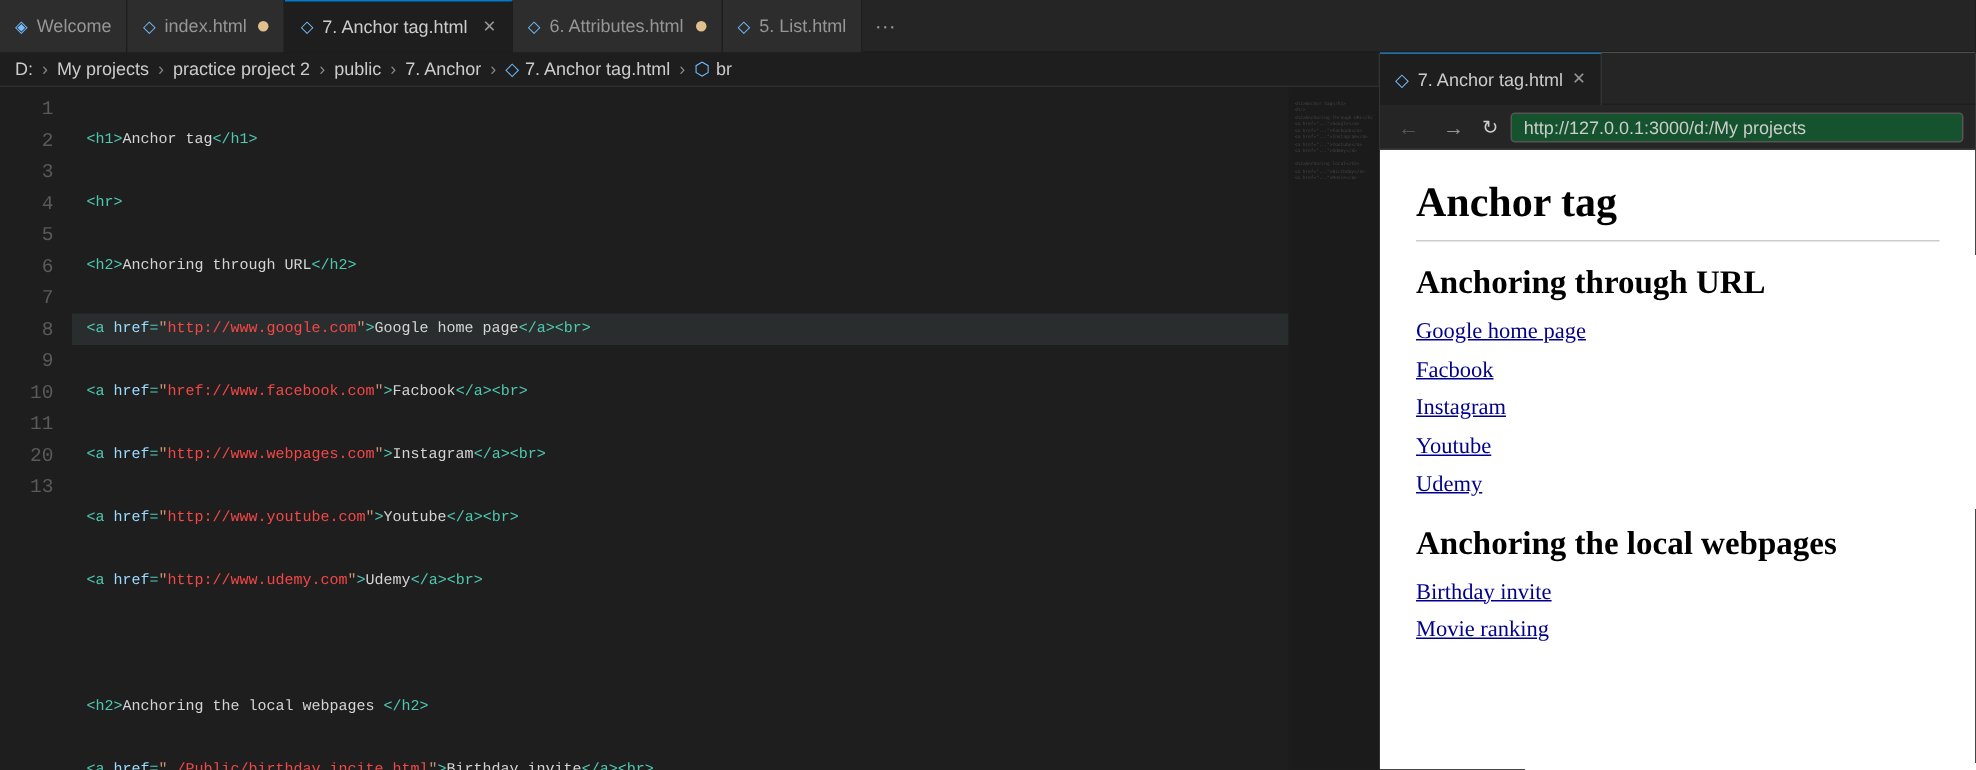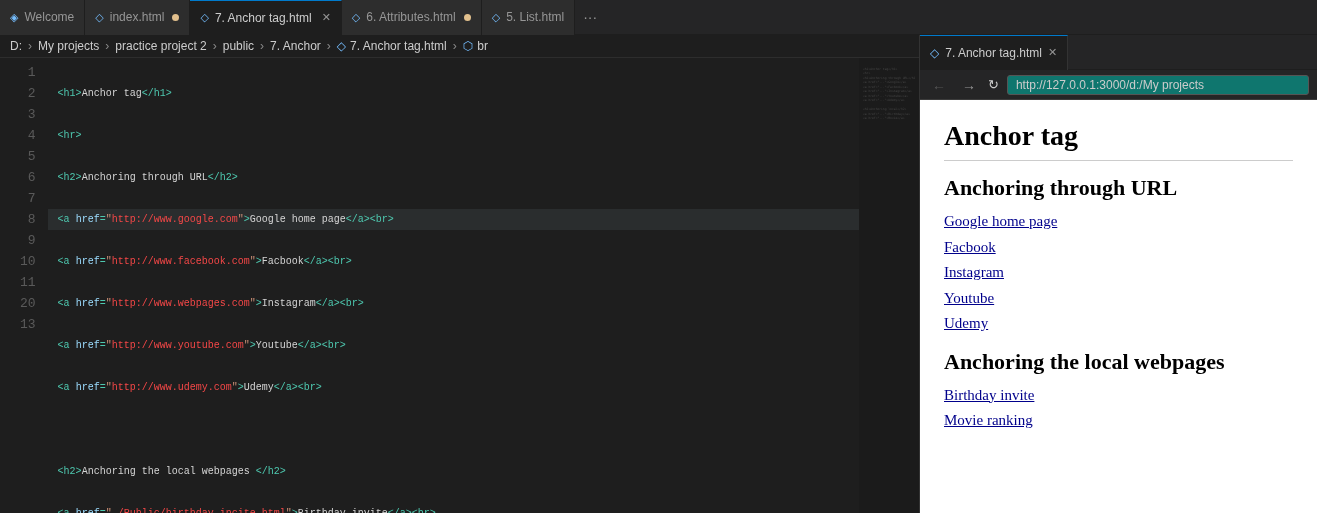--- a/index.html
+++ b/index.html
@@ -204,21 +204,21 @@
       padding: 2px 4px;
     }
     .nav-btn.disabled { color: #555; }
     .refresh-btn {
       color: #cccccc;
       font-size: 13px;
       cursor: pointer;
     }
     .address-bar {
       flex: 1;
-      background: #0f766e;
+      background: #14532d;
       border: 1px solid #555;
       border-radius: 3px;
       color: #cccccc;
       font-size: 12px;
       padding: 2px 8px;
       font-family: 'Segoe UI', sans-serif;
     }
 
     
     .preview-content {
@@ -321,21 +321,21 @@
         <div>10</div>
         <div>11</div>
         <div>20</div>
         <div>13</div>
       </div>
       <div class="code-lines">
 <span class="line"><span class="c-tag">&lt;h1&gt;</span><span class="c-text">Anchor tag</span><span class="c-tag">&lt;/h1&gt;</span></span>
 <span class="line"><span class="c-tag">&lt;hr&gt;</span></span>
 <span class="line"><span class="c-tag">&lt;h2&gt;</span><span class="c-text">Anchoring through URL</span><span class="c-tag">&lt;/h2&gt;</span></span>
 <span class="line active-line"><span class="c-tag">&lt;a </span><span class="c-attr">href</span><span class="c-tag">=</span><span class="c-string">"</span><span class="c-red-url">http://www.google.com</span><span class="c-string">"</span><span class="c-tag">&gt;</span><span class="c-text">Google home page</span><span class="c-tag">&lt;/a&gt;&lt;br&gt;</span></span>
-<span class="line"><span class="c-tag">&lt;a </span><span class="c-attr">href</span><span class="c-tag">=</span><span class="c-string">"</span><span class="c-red-url">http://www.facebook.com</span><span class="c-string">"</span><span class="c-tag">&gt;</span><span class="c-text">Facbook</span><span class="c-tag">&lt;/a&gt;&lt;br&gt;</span></span>
+<span class="line"><span class="c-tag">&lt;a </span><span class="c-attr">href</span><span class="c-tag">=</span><span class="c-string">"</span><span class="c-red-url">href://www.facebook.com</span><span class="c-string">"</span><span class="c-tag">&gt;</span><span class="c-text">Facbook</span><span class="c-tag">&lt;/a&gt;&lt;br&gt;</span></span>
 <span class="line"><span class="c-tag">&lt;a </span><span class="c-attr">href</span><span class="c-tag">=</span><span class="c-string">"</span><span class="c-red-url">http://www.webpages.com</span><span class="c-string">"</span><span class="c-tag">&gt;</span><span class="c-text">Instagram</span><span class="c-tag">&lt;/a&gt;&lt;br&gt;</span></span>
 <span class="line"><span class="c-tag">&lt;a </span><span class="c-attr">href</span><span class="c-tag">=</span><span class="c-string">"</span><span class="c-red-url">http://www.youtube.com</span><span class="c-string">"</span><span class="c-tag">&gt;</span><span class="c-text">Youtube</span><span class="c-tag">&lt;/a&gt;&lt;br&gt;</span></span>
 <span class="line"><span class="c-tag">&lt;a </span><span class="c-attr">href</span><span class="c-tag">=</span><span class="c-string">"</span><span class="c-red-url">http://www.udemy.com</span><span class="c-string">"</span><span class="c-tag">&gt;</span><span class="c-text">Udemy</span><span class="c-tag">&lt;/a&gt;&lt;br&gt;</span></span>
 <span class="line"> </span>
 <span class="line"><span class="c-tag">&lt;h2&gt;</span><span class="c-text">Anchoring the local webpages </span><span class="c-tag">&lt;/h2&gt;</span></span>
 <span class="line"><span class="c-tag">&lt;a </span><span class="c-attr">href</span><span class="c-tag">=</span><span class="c-string">"</span><span class="c-red-url">./Public/birthday incite.html</span><span class="c-string">"</span><span class="c-tag">&gt;</span><span class="c-text">Birthday invite</span><span class="c-tag">&lt;/a&gt;&lt;br&gt;</span></span>
 
 
       </div>
 

